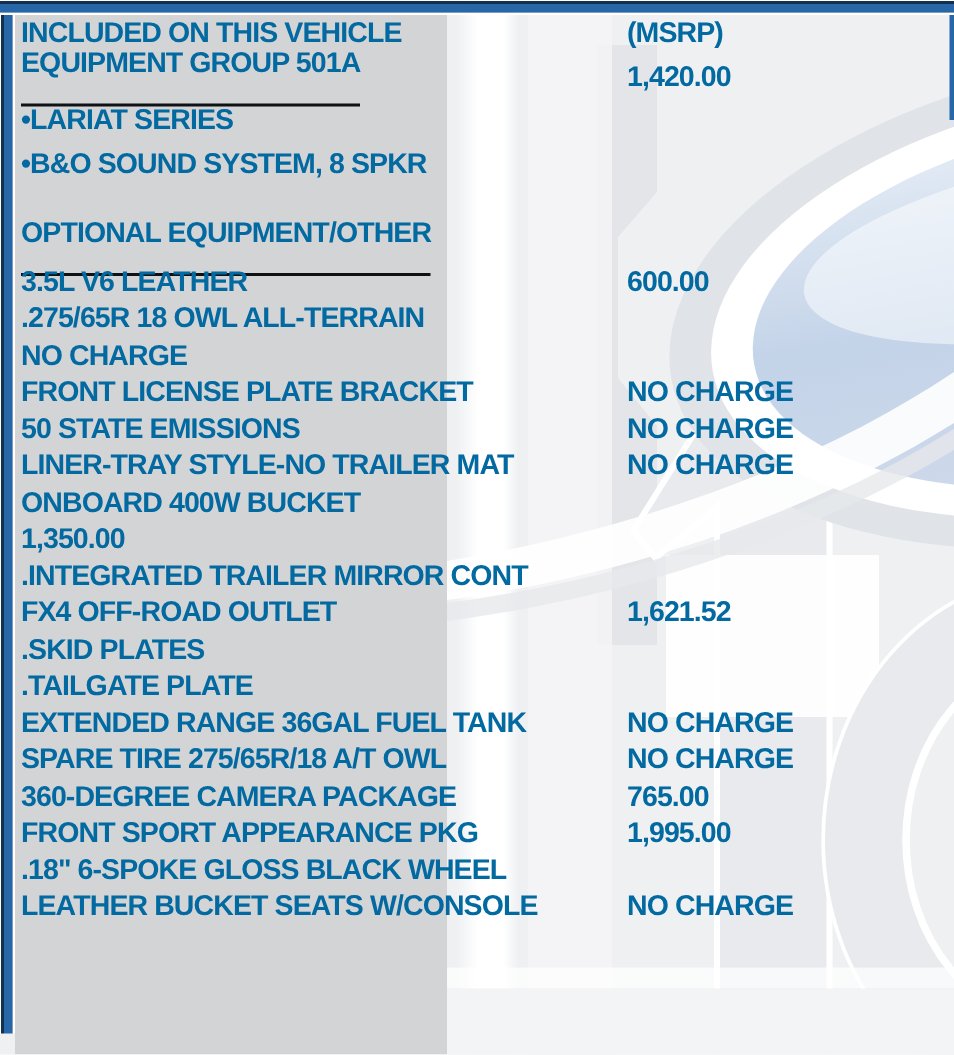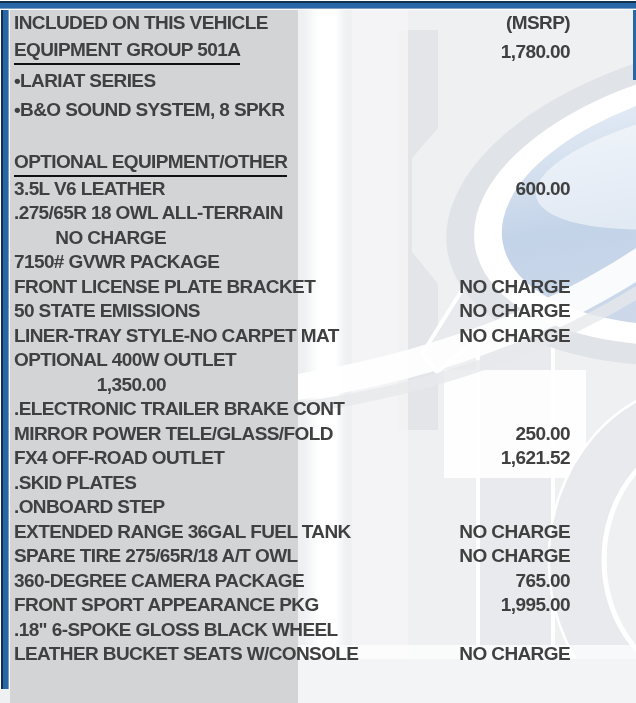--- a/index.html
+++ b/index.html
@@ -24,28 +24,28 @@
   }
   
   .panel{
     position:absolute;left:10px;top:10px;width:288px;height:693px;z-index:1;
     background:#d3d4d6;
   }
   .wm{position:absolute;left:0;top:0;z-index:2;pointer-events:none;}
   
   .content{
     position:absolute;left:14px;top:8px;width:556px;z-index:5;
-    color:#404040;font-weight:bold;font-size:19px;letter-spacing:-0.6px;
+    color:#0369a1;font-weight:bold;font-size:19px;letter-spacing:-0.6px;
   }
   .row{display:flex;align-items:center;height:24.5px;white-space:nowrap;}
   .row.top{height:29px;}
   .spacer{height:28px;}
   .label{flex:1 1 auto;min-width:0;overflow:visible;}
-  .price{flex:0 0 152px;text-align:right;}
-  .uline{border-bottom:2.5px solid #101114;padding-bottom:4px;display:inline-block;line-height:1;}
+  .price{flex:0 0 152px;}
+  .uline{border-bottom:2.5px solid #101114;padding-bottom:17px;display:inline-block;line-height:1;}
 </style>
 </head>
 <body>
 
 <div class="page">
 
   <div class="panel"></div>
 
   <svg class="wm" width="636" height="703" viewBox="0 0 636 703">
     <defs>
@@ -96,21 +96,21 @@
     <rect x="298" y="659" width="338" height="44" fill="#f3f4f6"></rect>
   </svg>
 
   <div class="content">
       <div class="row top">
     <span class="label">INCLUDED ON THIS VEHICLE</span>
     <span class="price">(MSRP)</span>
   </div>
       <div class="row top">
     <span class="label"><span class="uline">EQUIPMENT GROUP 501A</span></span>
-    <span class="price">1,780.00</span>
+    <span class="price">1,420.00</span>
   </div>
       <div class="row top">
     <span class="label">•LARIAT SERIES</span>
     <span class="price"></span>
   </div>
       <div class="row top">
     <span class="label">•B&amp;O SOUND SYSTEM, 8 SPKR</span>
     <span class="price"></span>
   </div>
       <div class="spacer"></div>
@@ -123,60 +123,52 @@
     <span class="price">600.00</span>
   </div>
       <div class="row">
     <span class="label">.275/65R 18 OWL ALL-TERRAIN</span>
     <span class="price"></span>
   </div>
       <div class="row">
     <span class="price">NO CHARGE</span>
   </div>
       <div class="row">
-    <span class="label">7150# GVWR PACKAGE</span>
-    <span class="price"></span>
-  </div>
-      <div class="row">
     <span class="label">FRONT LICENSE PLATE BRACKET</span>
     <span class="price">NO CHARGE</span>
   </div>
       <div class="row">
     <span class="label">50 STATE EMISSIONS</span>
     <span class="price">NO CHARGE</span>
   </div>
       <div class="row">
-    <span class="label">LINER-TRAY STYLE-NO CARPET MAT</span>
+    <span class="label">LINER-TRAY STYLE-NO TRAILER MAT</span>
     <span class="price">NO CHARGE</span>
   </div>
       <div class="row">
-    <span class="label">OPTIONAL 400W OUTLET</span>
+    <span class="label">ONBOARD 400W BUCKET</span>
     <span class="price"></span>
   </div>
       <div class="row">
     <span class="price">1,350.00</span>
   </div>
       <div class="row">
-    <span class="label">.ELECTRONIC TRAILER BRAKE CONT</span>
+    <span class="label">.INTEGRATED TRAILER MIRROR CONT</span>
     <span class="price"></span>
-  </div>
-      <div class="row">
-    <span class="label">MIRROR POWER TELE/GLASS/FOLD</span>
-    <span class="price">250.00</span>
   </div>
       <div class="row">
     <span class="label">FX4 OFF-ROAD OUTLET</span>
     <span class="price">1,621.52</span>
   </div>
       <div class="row">
     <span class="label">.SKID PLATES</span>
     <span class="price"></span>
   </div>
       <div class="row">
-    <span class="label">.ONBOARD STEP</span>
+    <span class="label">.TAILGATE PLATE</span>
     <span class="price"></span>
   </div>
       <div class="row">
     <span class="label">EXTENDED RANGE 36GAL FUEL TANK</span>
     <span class="price">NO CHARGE</span>
   </div>
       <div class="row">
     <span class="label">SPARE TIRE 275/65R/18 A/T OWL</span>
     <span class="price">NO CHARGE</span>
   </div>

